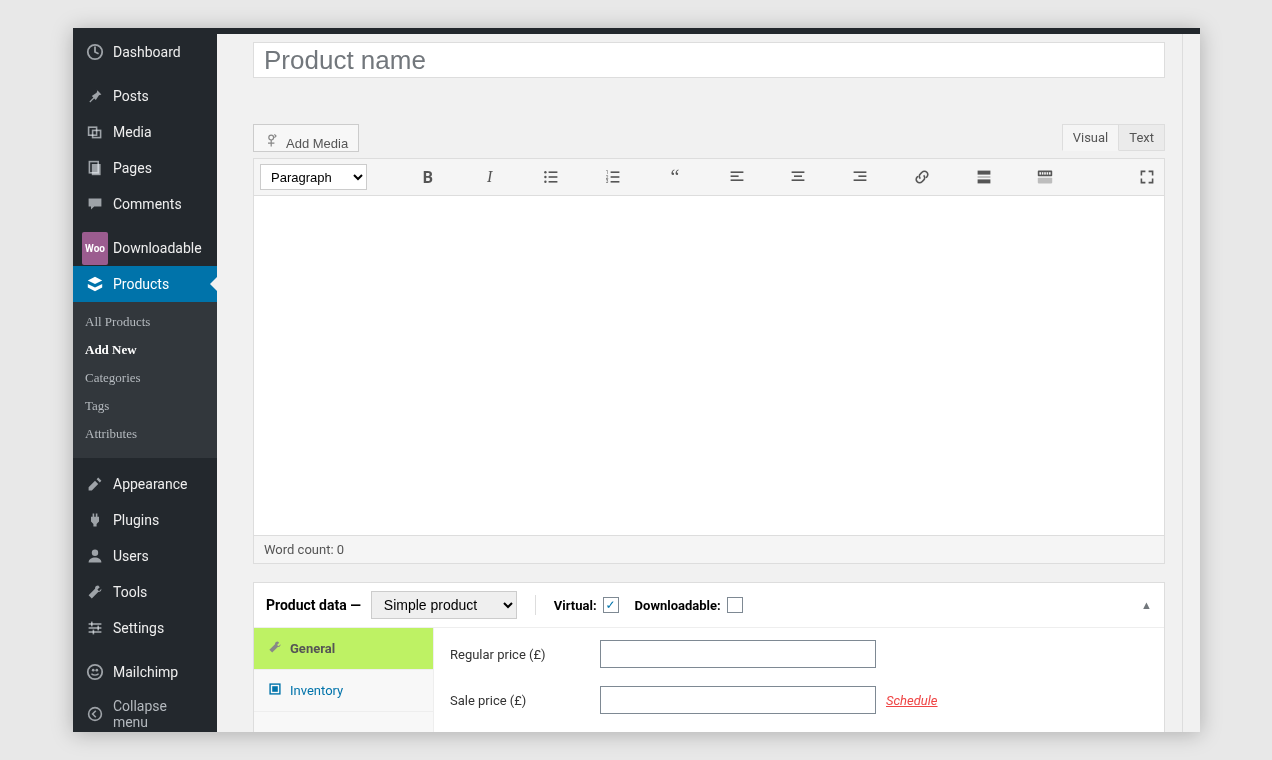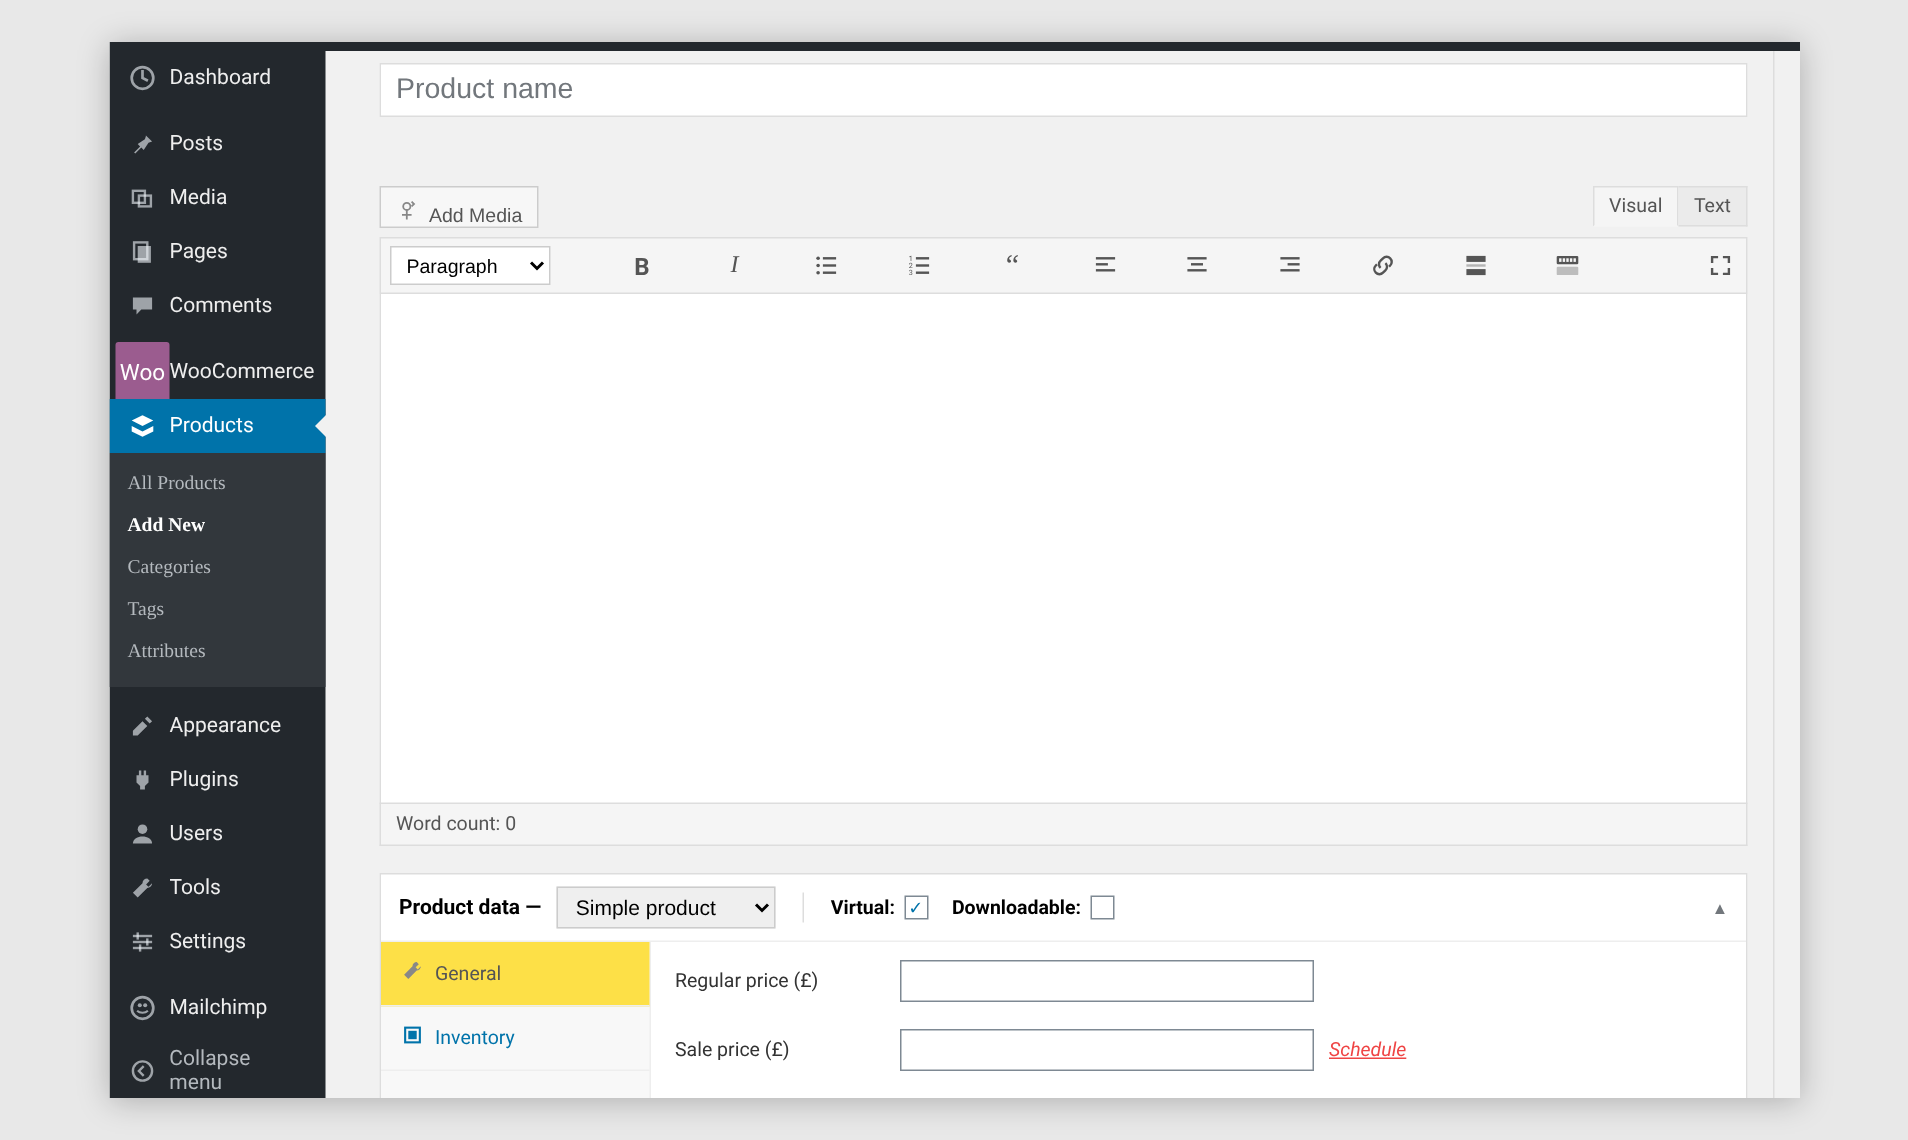--- a/index.html
+++ b/index.html
@@ -81,41 +81,41 @@
   cursor: pointer;
   font-family: Liberation Serif, serif;
 }
 .sidebar .sub .sitem.cur {
   color: #fff;
   font-weight: 600;
 }
 .woo-badge {
   background: #9b5c8f;
   color: #fff;
-  font-size: 15px;
-  font-weight: 400;
+  font-size: 10px;
+  font-weight: 700;
   padding: 11px 3px;
   border-radius: 2px;
 }
 
 .main {
   position: absolute;
   left: 156px;
   top: 6px;
   right: 0;
   height: 698px;
   padding: 8px 24px 0 24px;
   overflow: hidden;
 }
 .title-input {
   width: 912px;
   height: 36px;
   border: 1px solid #ddd;
   background: #fff;
-  font-size: 19px;
+  font-size: 26px;
   padding: 2px 10px;
   color: #32373c;
 }
 .title-input::placeholder { color: #72777c; }
 
 .editor-row {
   margin-top: 46px;
   width: 912px;
   position: relative;
 }
@@ -255,22 +255,23 @@
 .ptabs .pt {
   padding: 12px 14px;
   font-size: 13px;
   color: #0073aa;
   border-bottom: 1px solid #eee;
   display: flex;
   align-items: center;
   cursor: pointer;
 }
 .ptabs .pt.active {
-  background: #fde047;
+  background: #bef264;
   color: #555;
+  font-weight: bold;
 }
 .ptabs .pt .icn { margin-right: 8px; font-size: 13px; color: #888; }
 .ptabs .pt.active .icn { color: #888; }
 .pfields {
   flex: 1;
   padding: 12px 16px;
 }
 .prow {
   display: flex;
   align-items: center;
@@ -354,21 +355,21 @@
             <path d="M2 3h16v10H9l-4 4v-4H2z"></path>
           </svg>
         </span>
       <span>Comments</span>
     </div>
     <div class="sep"></div>
     <div class="item">
       <span class="icn">
           <span class="woo-badge">Woo</span>
         </span>
-      <span>WooCommerce</span>
+      <span>Downloadable</span>
     </div>
     <div class="item active">
       <span class="icn">
           <svg width="18" height="18" viewBox="0 0 20 20" fill="currentColor">
             <path d="M2 6l8-4 8 4-8 4-8-4zm0 4l8 4 8-4v4l-8 4-8-4v-4z"></path>
           </svg>
         </span>
       <span>Products</span>
     </div>
     <div class="sub">

